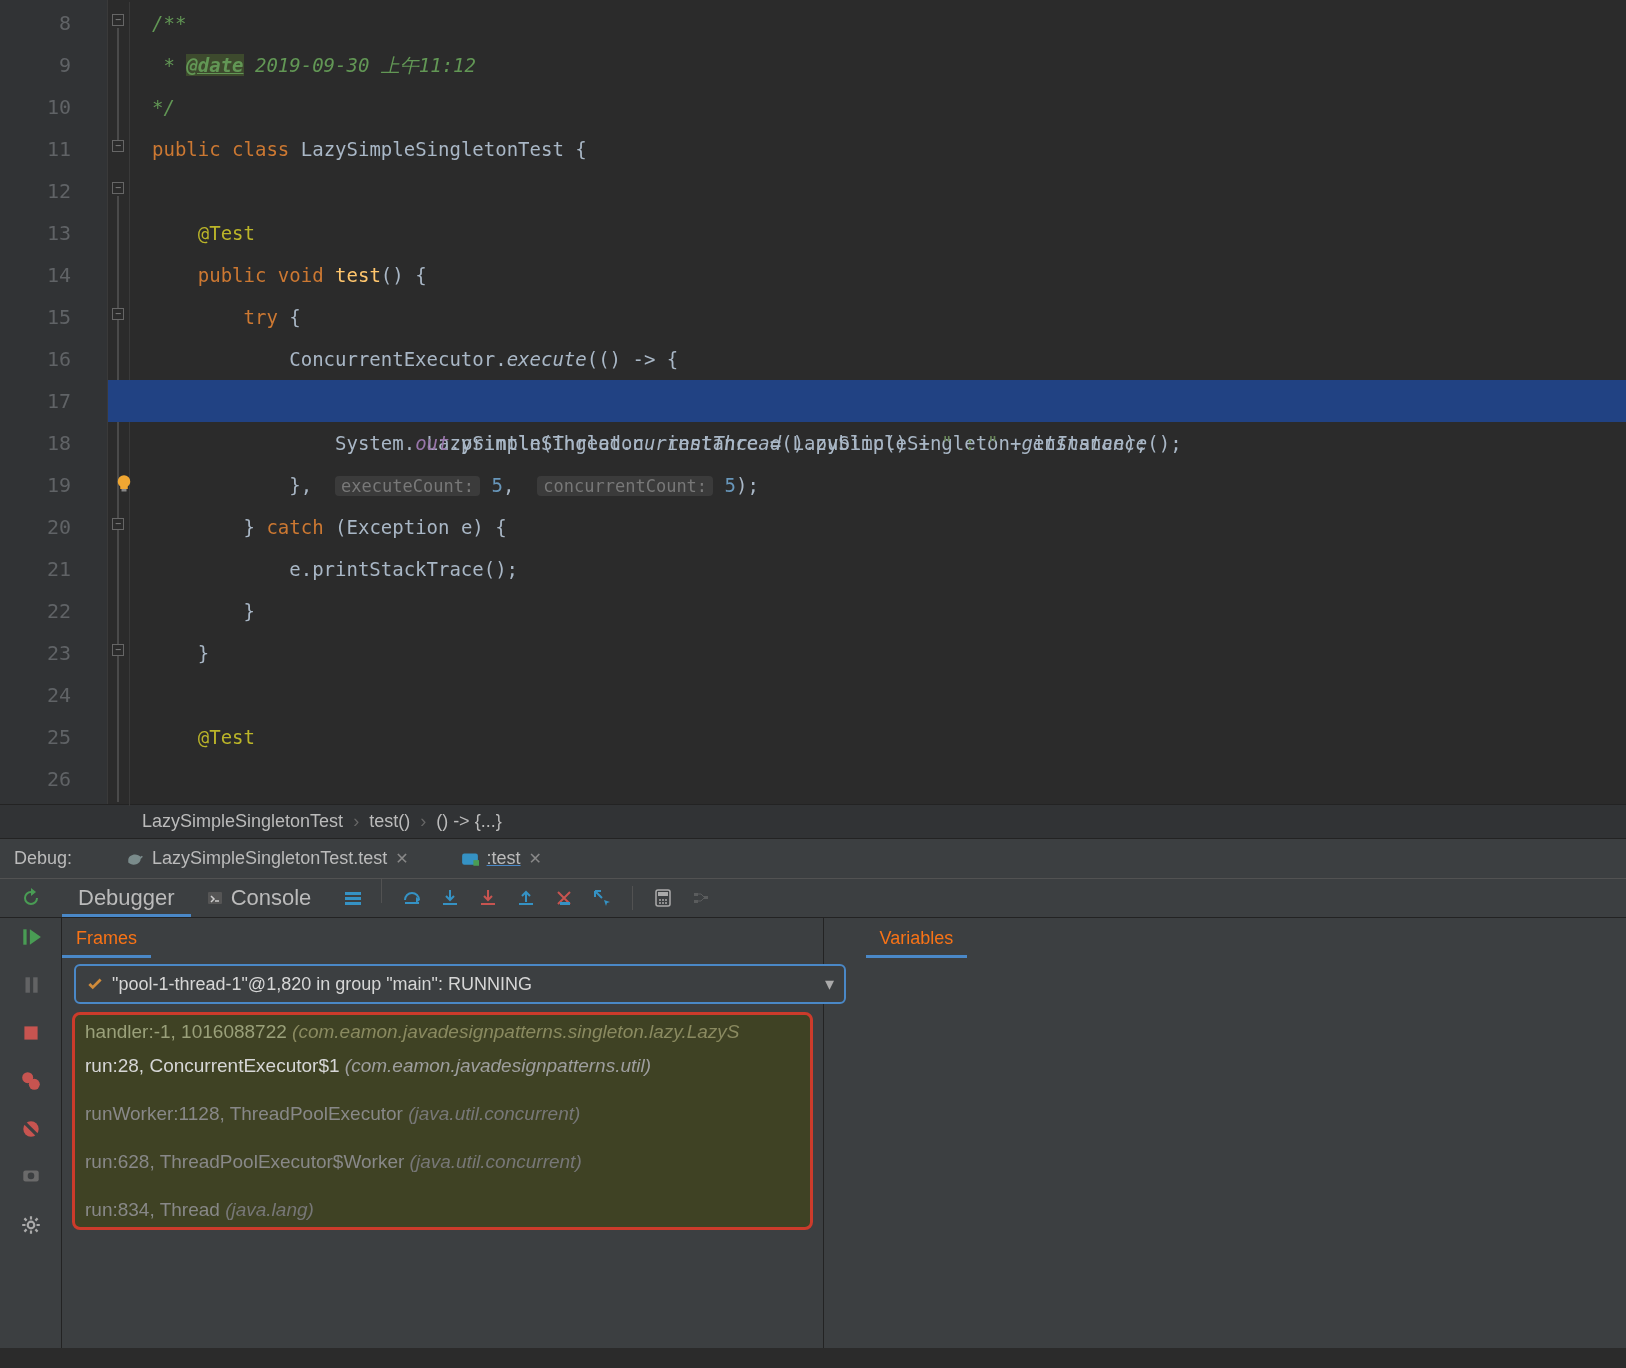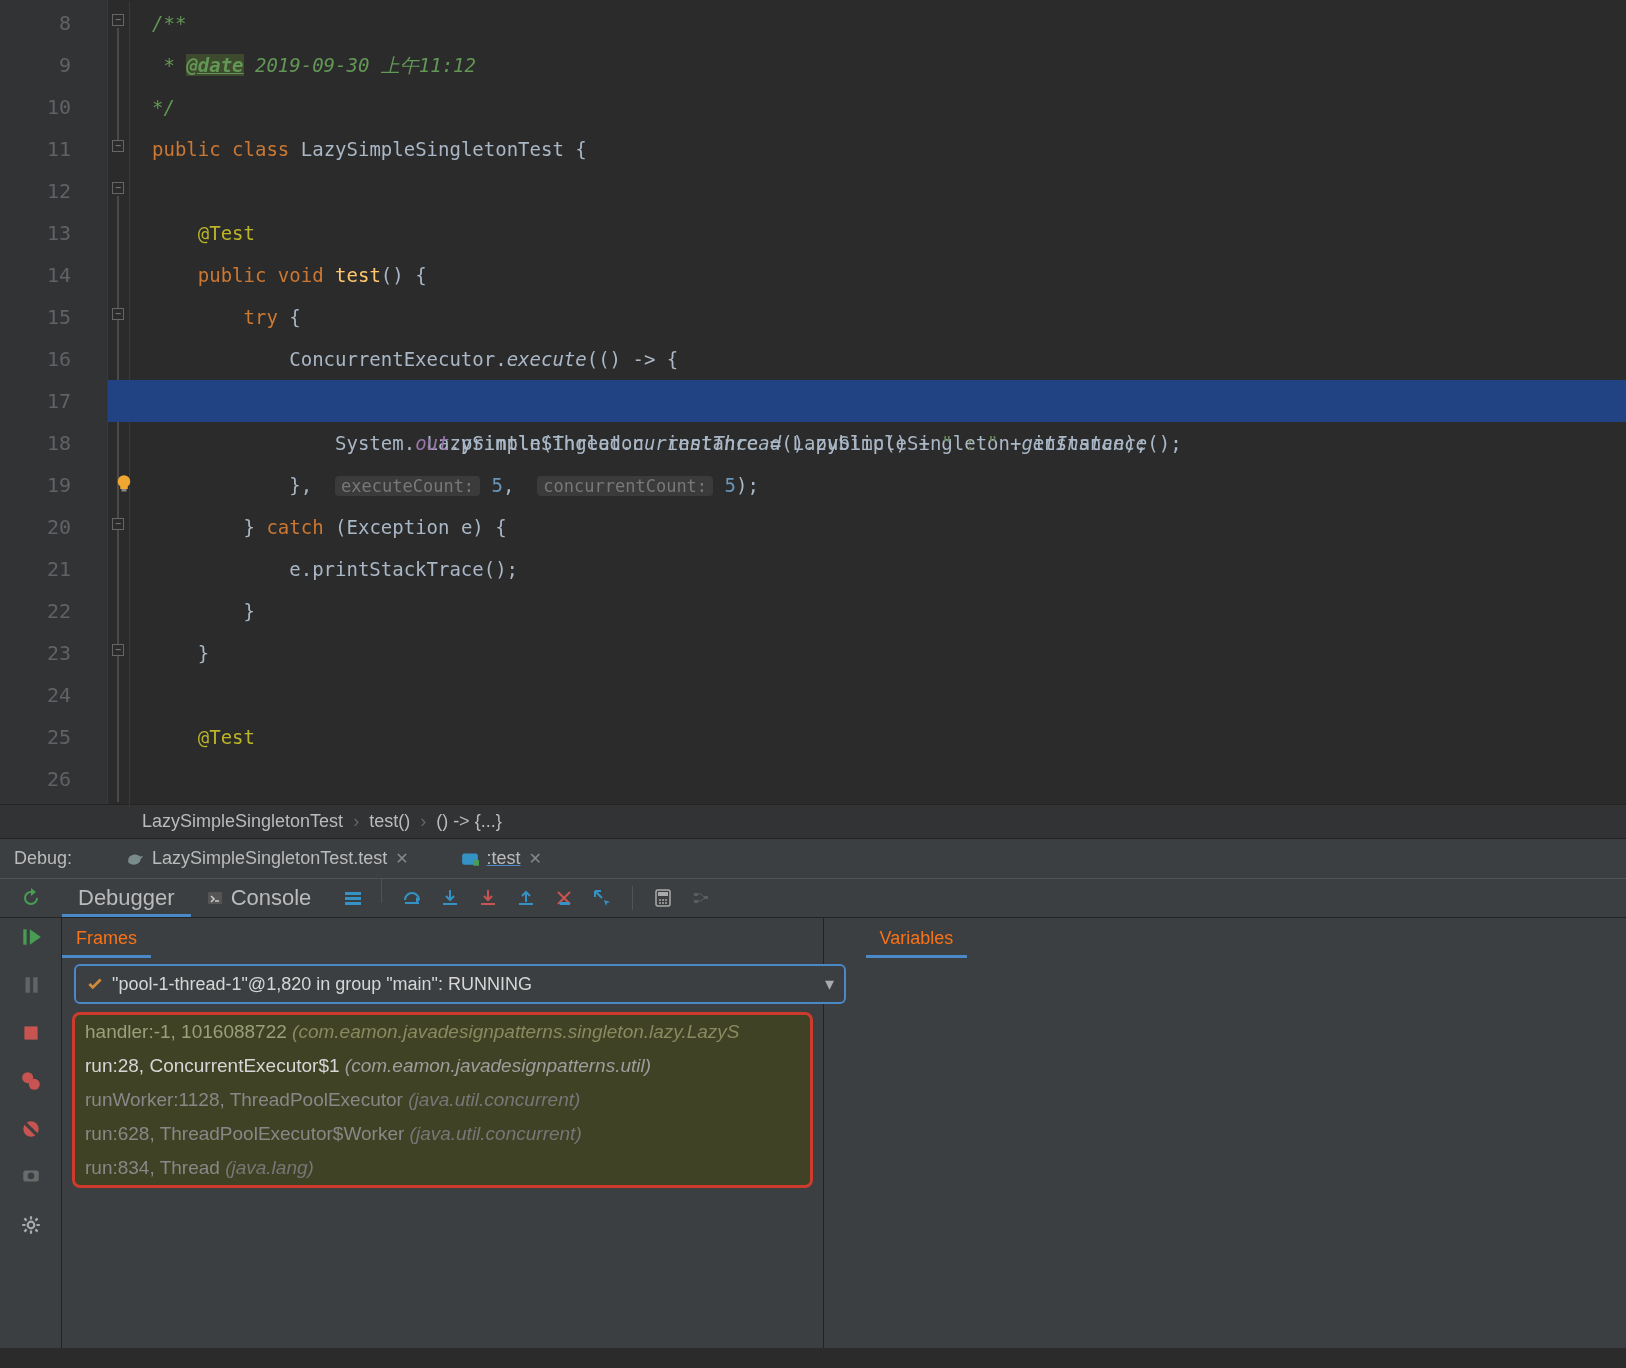--- a/index.html
+++ b/index.html
@@ -258,21 +258,21 @@
     overflow: hidden;
     text-overflow: ellipsis;
   }
   .frame.sel {
     background: var(--frames-select-bg);
     color: #fff;
   }
   .frame .pkg { font-style: italic; }
   .frame.dim { color: #9aa07a; }
   .frame.dim .pkg { color: #8a8a60; }
-  .frame.lib { color: #888; }
+  .frame.lib { color: #888; margin-top: 14px; }
   .frame.lib .pkg { color: #777; }
   .frame.user { color: #d6d6d6; }
   .frame.user .pkg { color: #9e9e9e; }
 
   .vars-panel {
     flex: 1;
     display: flex;
     flex-direction: column;
     background: var(--bg-panel);
   }

